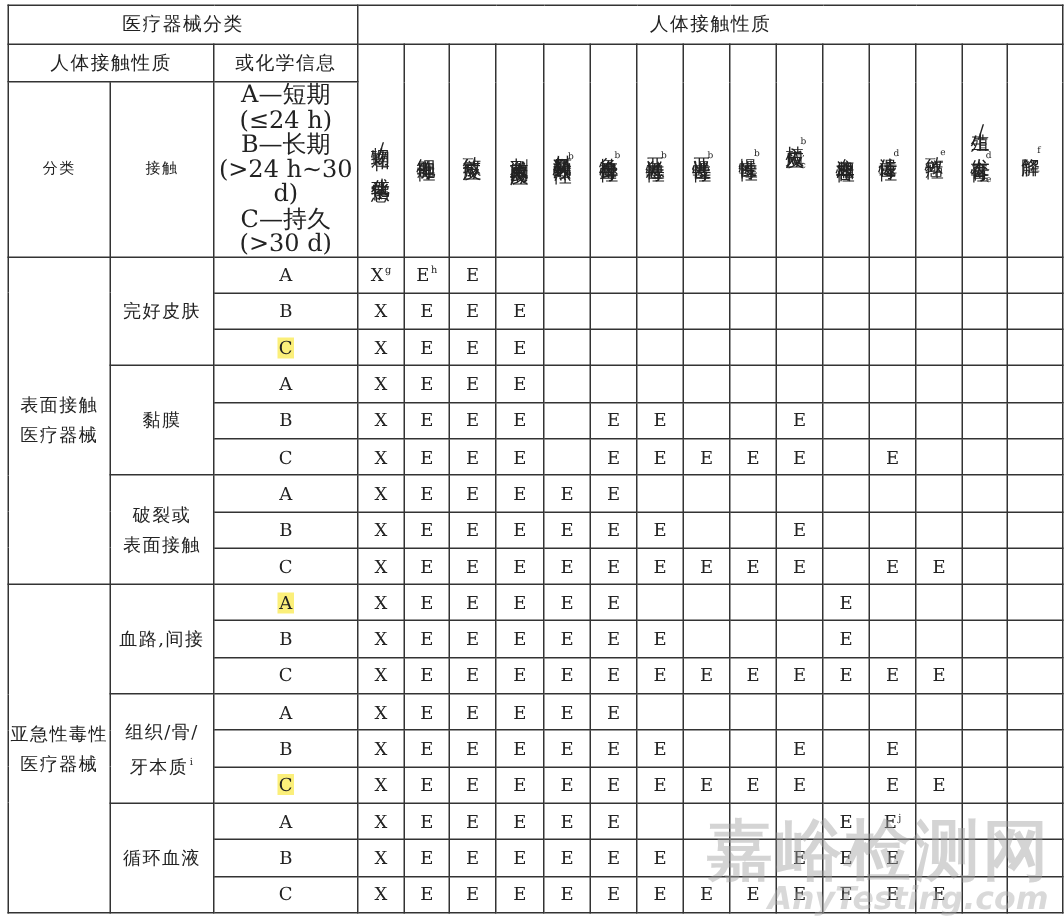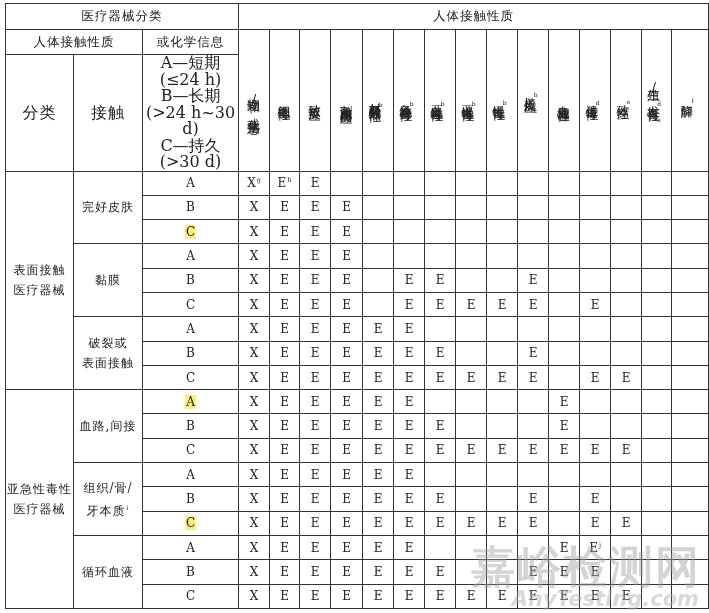--- a/index.html
+++ b/index.html
@@ -26,21 +26,21 @@
   .h3 { height: 108px; }
   .vt {
     writing-mode: vertical-rl; text-orientation: upright;
     font-size: 12.5px; line-height: 13px; letter-spacing: 1px;
     display: inline-block; vertical-align: top; margin-top: 2px;
   }
   .vt sup { font-size: 6px; }
   th.vh { vertical-align: top; padding-top: 2px; }
   .time-legend { font-size: 16px; line-height: 16.5px; }
   tr.body td { height: 23.3px; font-size: 12px; }
-  .cat, .contact { font-size: 16px; letter-spacing: 1px; line-height: 20px; }
+  .cat, .contact { font-size: 10px; letter-spacing: 1px; line-height: 20px; }
   .hl { background: #fbef7a; padding: 0 1px; }
   sup.fn { font-size: 6.5px; vertical-align: 5px; margin-left: 1px; }
   .thick-top td { border-top: 1.6px solid #222; }
   .watermark {
     position: absolute; right: 8px; bottom: 16px;
     color: rgba(160,160,160,0.45); font-family: "DejaVu Sans", sans-serif;
     font-size: 44px; font-weight: bold; letter-spacing: 2px; pointer-events: none;
   }
   .watermark-sub {
     position: absolute; right: 10px; bottom: 2px;

